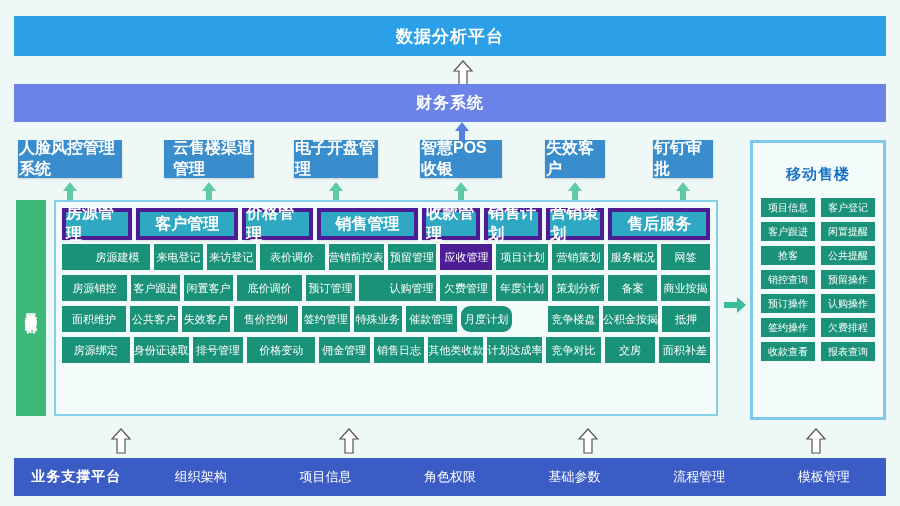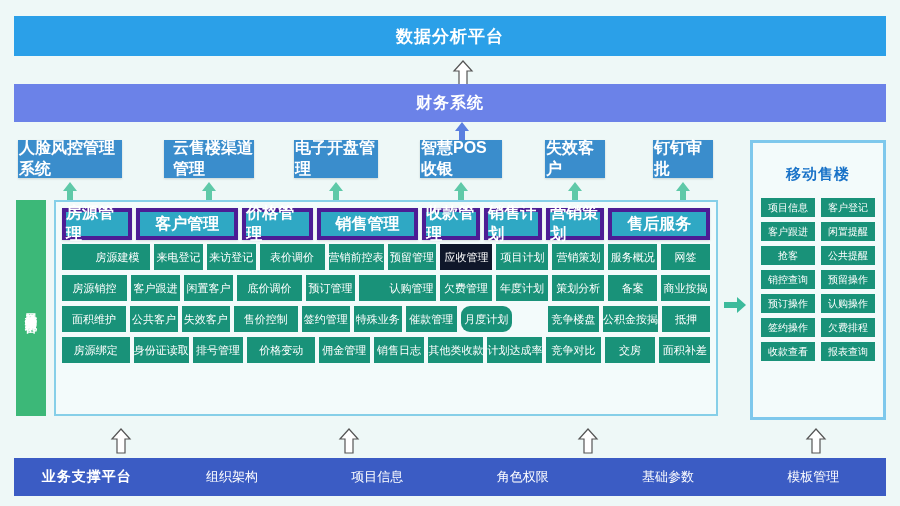--- a/index.html
+++ b/index.html
@@ -218,21 +218,21 @@
           </div>
           <div class="cell" style="flex: 2 1 0%; background: rgb(25, 146, 121);">
             <span>表价调价</span>
           </div>
           <div class="cell" style="flex: 1.5 1 0%; background: rgb(25, 146, 121);">
             <span>营销前控表</span>
           </div>
           <div class="cell" style="flex: 1.5 1 0%; background: rgb(25, 146, 121);">
             <span>预留管理</span>
           </div>
-          <div class="cell" style="flex: 1.6 1 0%; background: #0f172a;">
+          <div class="cell" style="flex: 1.6 1 0%; background: #4c1d95;">
             <span>应收管理</span>
           </div>
           <div class="cell" style="flex: 1.6 1 0%; background: rgb(25, 146, 121);">
             <span>项目计划</span>
           </div>
           <div class="cell" style="flex: 1.6 1 0%; background: rgb(25, 146, 121);">
             <span>营销策划</span>
           </div>
           <div class="cell" style="flex: 1.5 1 0%; background: rgb(25, 146, 121);">
             <span>服务概况</span>
@@ -403,20 +403,21 @@
       </div>
     </div>
 </div>
 
 <div id="bottom-bar">
     <div class="bottom-item" id="bottom-item-0">业务支撑平台</div>
     <div class="bottom-item" id="bottom-item-1">组织架构</div>
     <div class="bottom-item" id="bottom-item-2">项目信息</div>
     <div class="bottom-item" id="bottom-item-3">角色权限</div>
     <div class="bottom-item" id="bottom-item-4">基础参数</div>
+    <div class="bottom-item" id="bottom-item-5">流程管理</div>
     <div class="bottom-item" id="bottom-item-6">模板管理</div>
   </div>
 
 <div class="arrow-up-outline" style="left: 110px; top: 428px;">
     <svg viewBox="0 0 22 26">
       <path d="M11 1 L20 11 L15 11 L15 25 L7 25 L7 11 L2 11 Z" fill="#ffffff" stroke="#555555" stroke-width="1.2"></path>
     </svg>
   </div>
 <div class="arrow-up-outline" style="left: 338px; top: 428px;">
     <svg viewBox="0 0 22 26">

